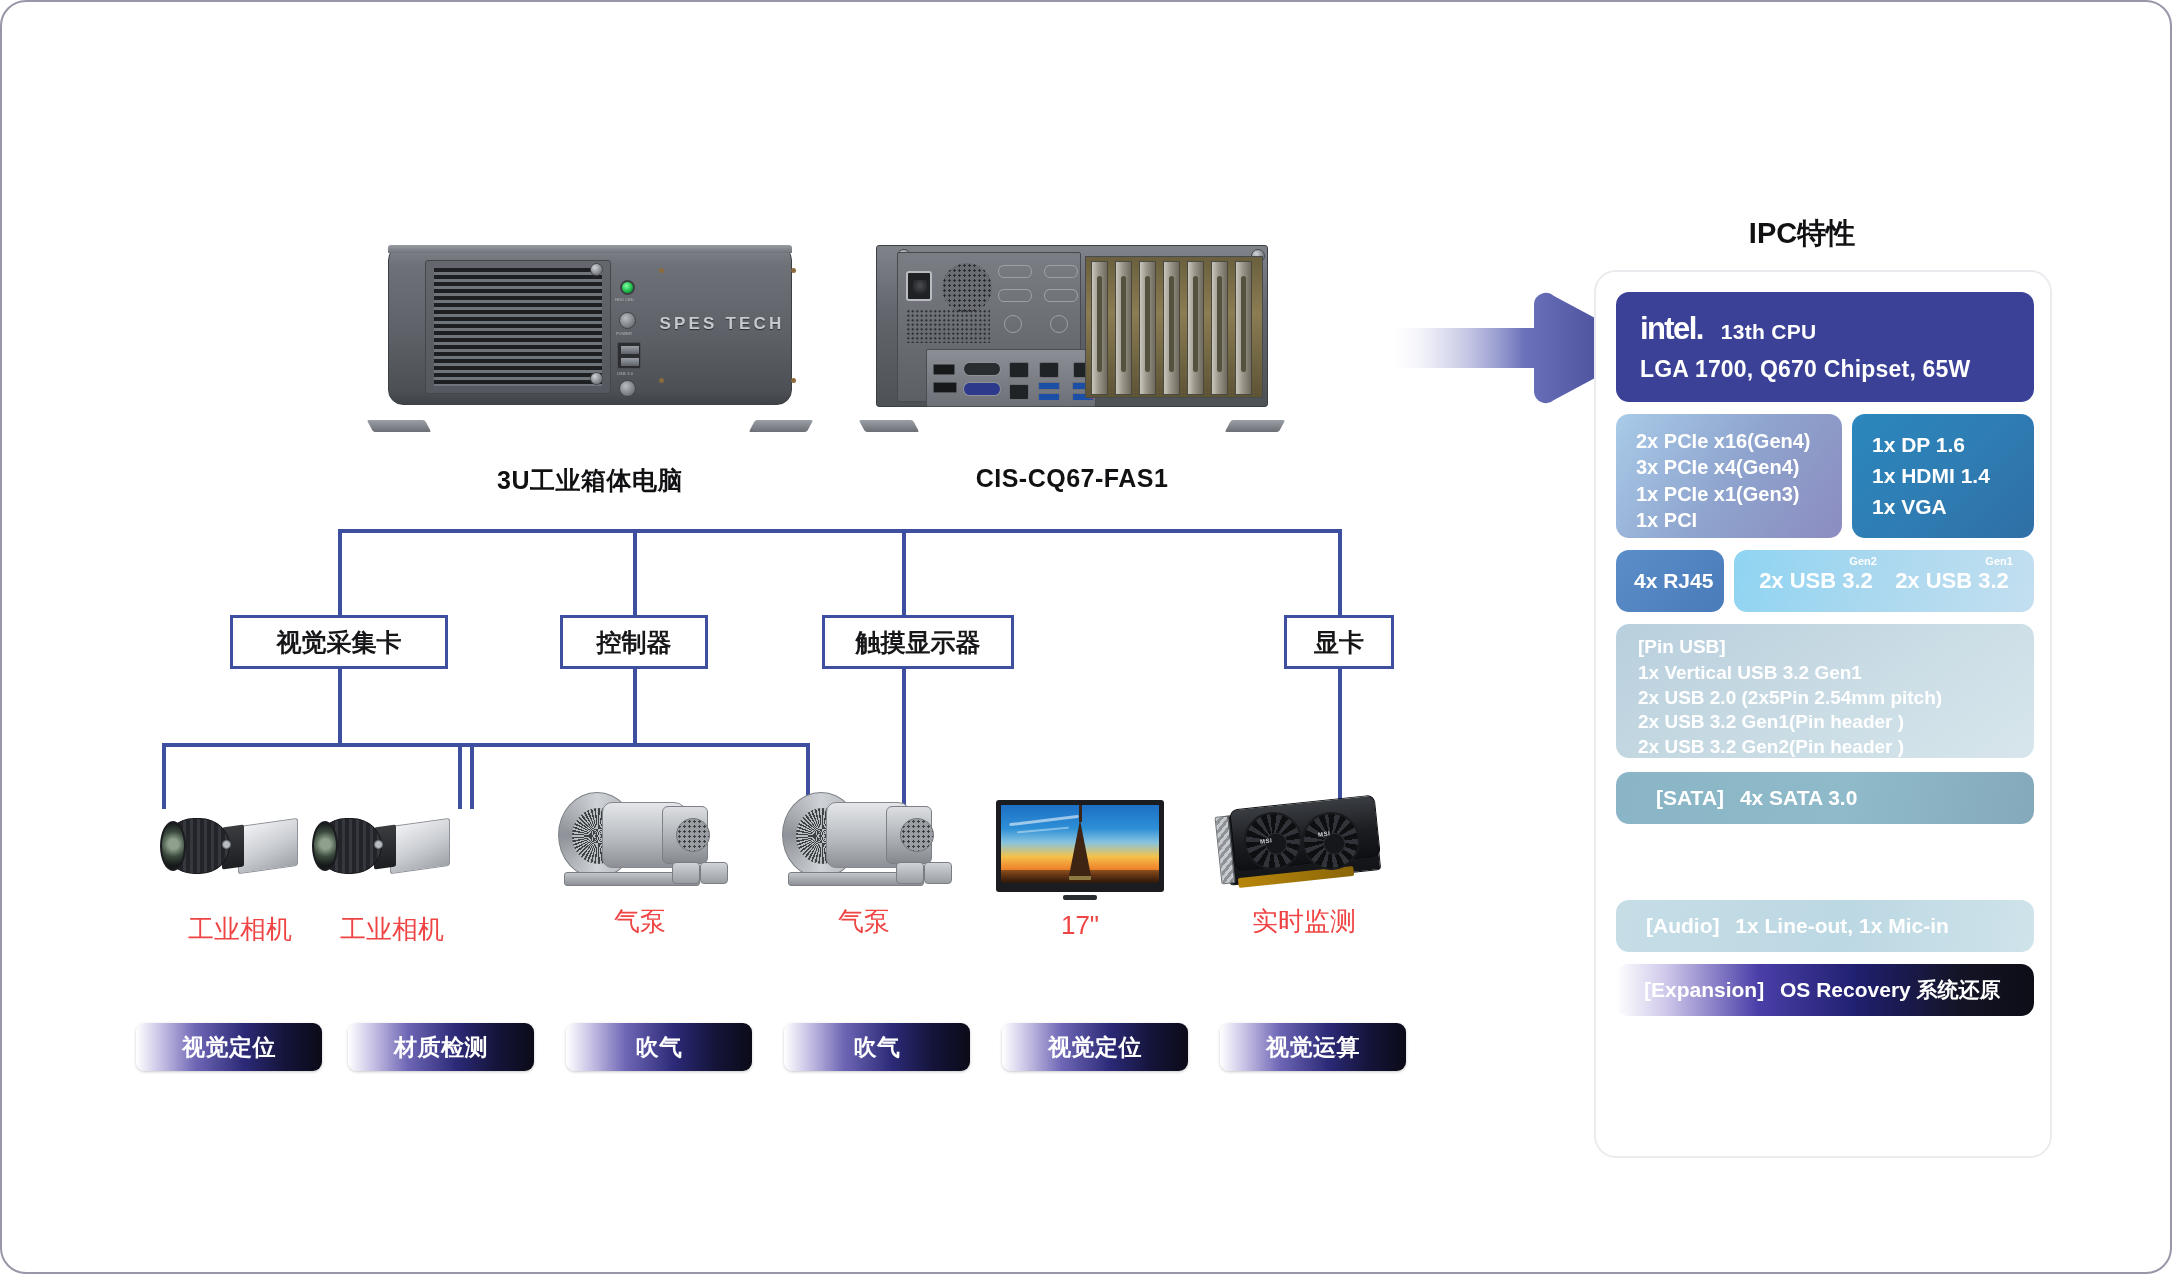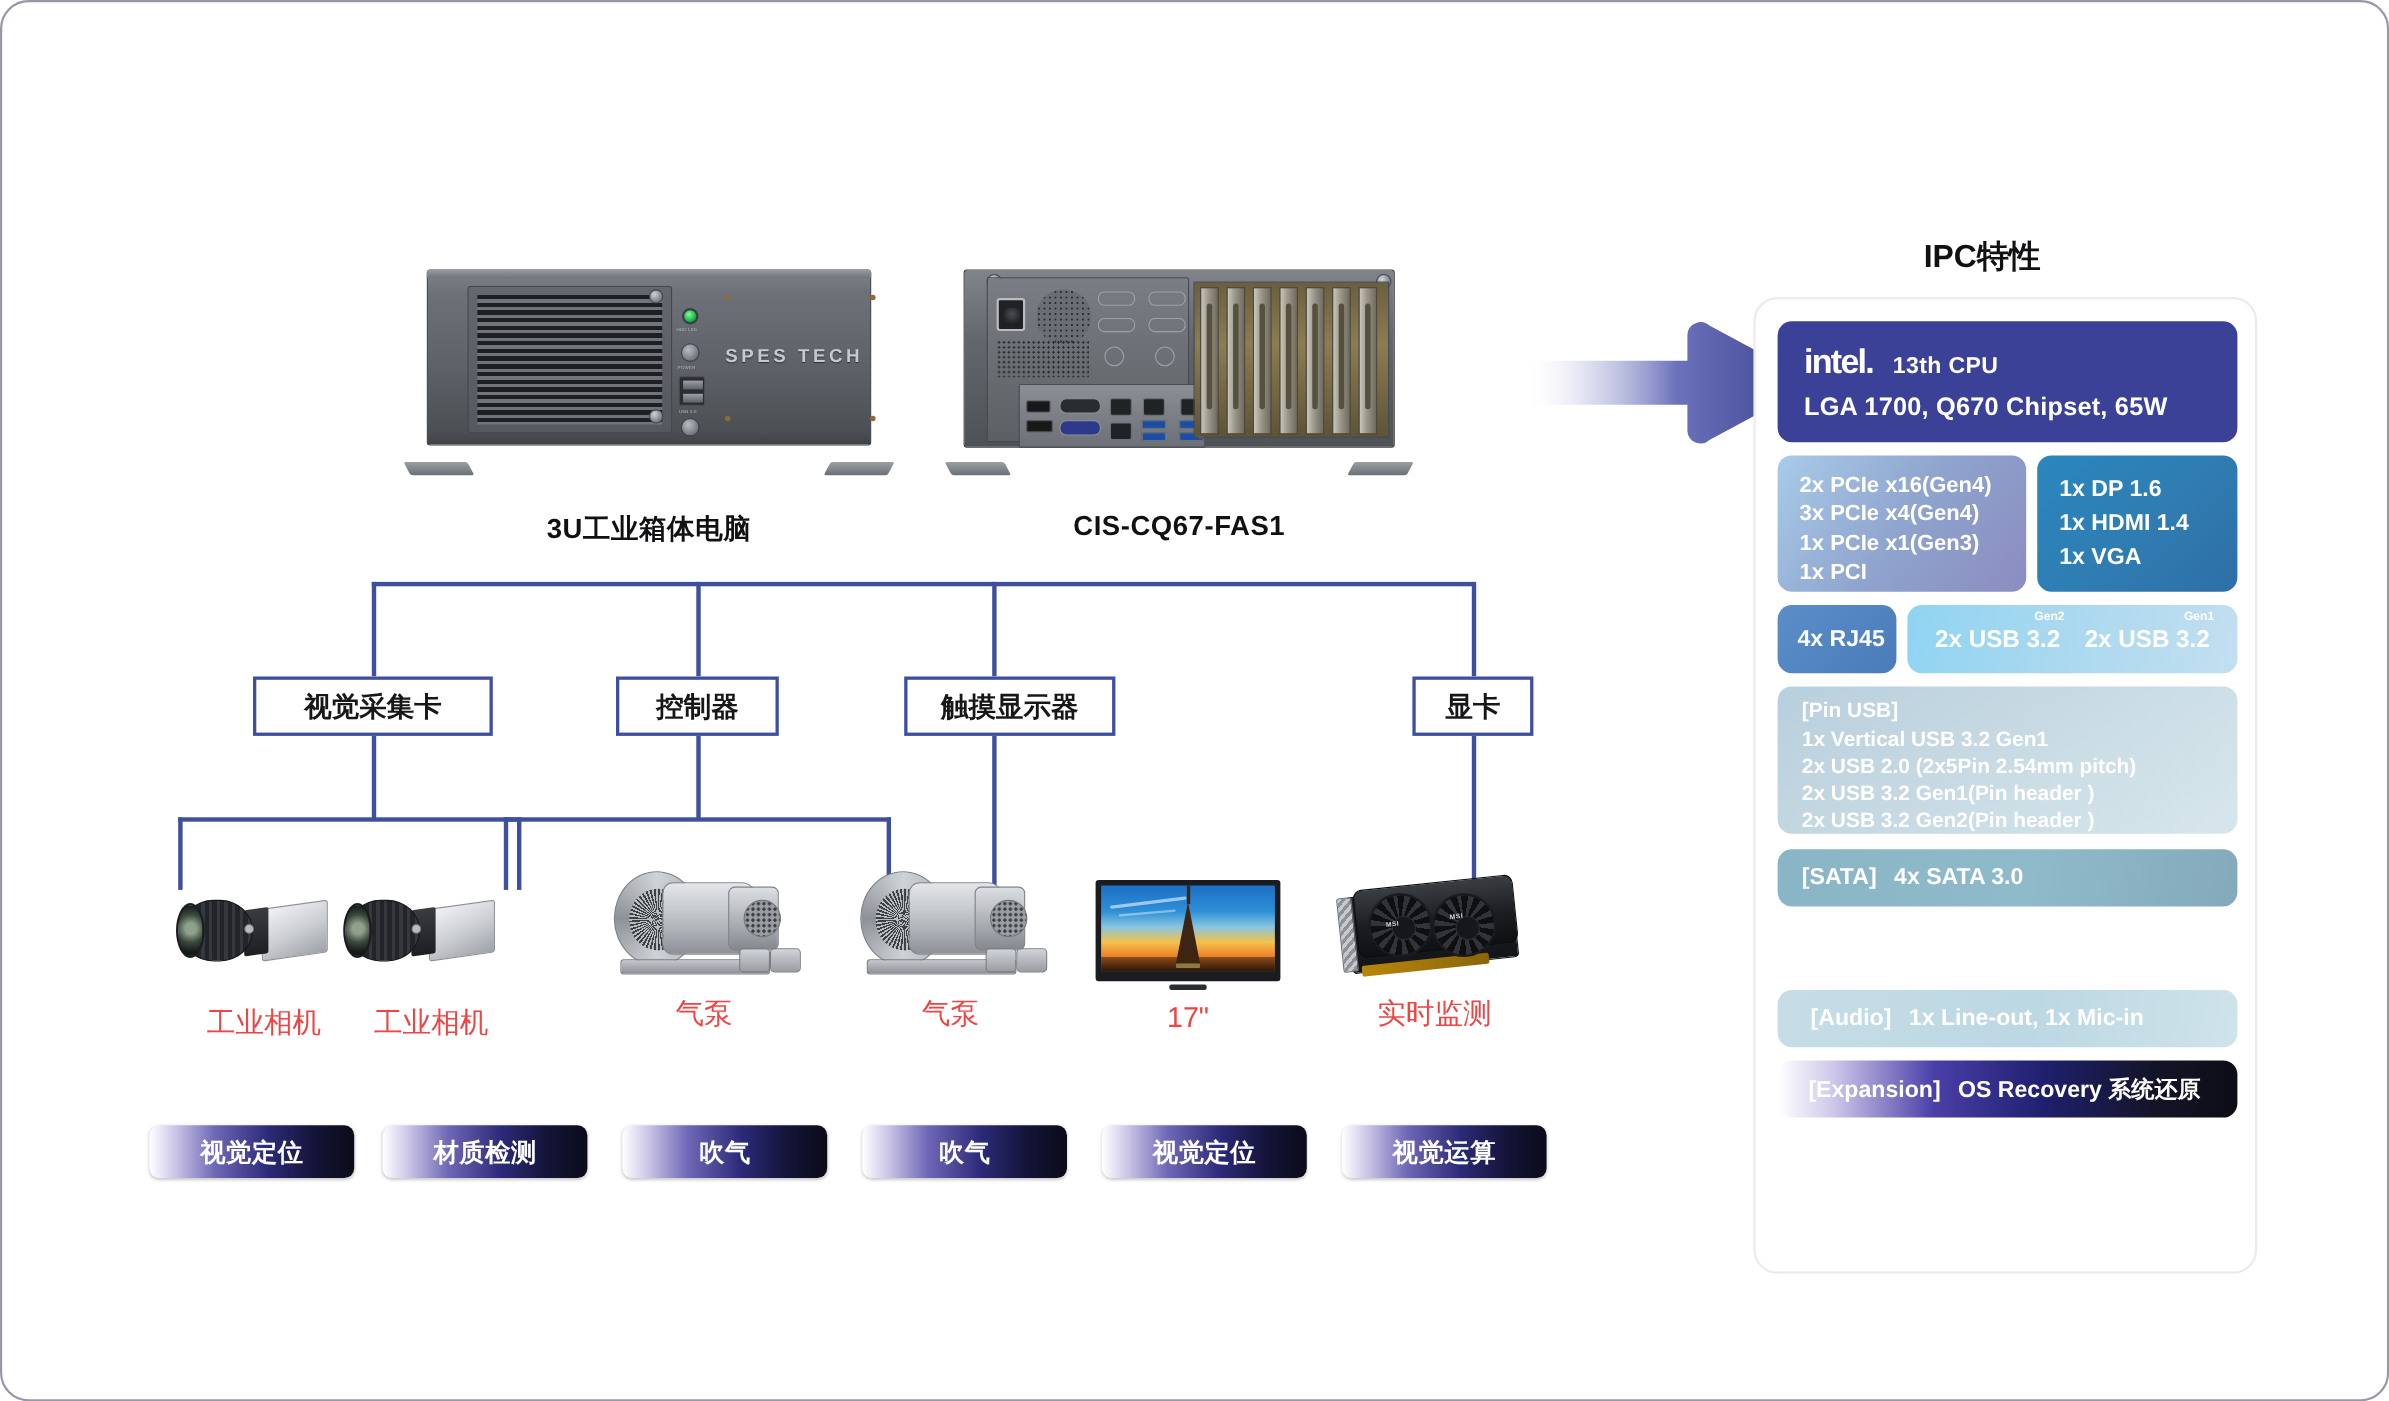--- a/index.html
+++ b/index.html
@@ -19,21 +19,21 @@
   }
 
   
   .photo-wrap { position: absolute; }
 
   
   #chassis-front { left: 368px; top: 243px; width: 440px; height: 176px; }
   .fr-body {
     position: absolute; left: 18px; top: 0; width: 404px; height: 160px;
     background: linear-gradient(180deg,#7f838a 0%,#6e7278 12%,#5e6268 55%,#4c5055 92%,#3f4246 100%);
-    border: 1px solid #3c3f43; border-radius: 3px;
+    border: 1px solid #3c3f43; border-radius: 15px;
   }
   .fr-topedge { position:absolute; left:18px; top:0; width:404px; height:8px;
     background: linear-gradient(180deg,#989ca3,#70747a); border-radius:3px 3px 0 0;}
   .fr-vent {
     position: absolute; left: 36px; top: 14px; width: 186px; height: 134px;
     background: linear-gradient(180deg,#64686e,#55585e);
     border: 1px solid #44474b; border-radius: 3px; overflow: hidden;
   }
   .fr-vent .slats { position:absolute; left:8px; top:7px; right:8px; bottom:7px;
     background: repeating-linear-gradient(180deg,#1d1f22 0 4px,#70747b 4px 7px);
@@ -283,21 +283,21 @@
   .usbgen { position: absolute; right: -4px; top: -13px; font-size: 11px; font-weight: 700; }
 
   #sp-pin { left: 20px; top: 352px; width: 418px; height: 134px;
     background: linear-gradient(145deg,#b8cfdd 0%,#c7dae3 45%,#d7e6ec 100%);
     padding: 12px 0 0 22px; }
   #sp-pin .hd { font-size: 19px; font-weight: 700; margin-bottom: 3px; }
   #sp-pin div.ln2 { font-size: 19px; font-weight: 700; line-height: 1.3; }
 
   #sp-sata { left: 20px; top: 500px; width: 418px; height: 52px;
     background: linear-gradient(100deg,#8ab5c6 0%,#8fbac9 55%,#84a9bb 100%);
-    display:flex; align-items:center; padding-left:22px; }
+    display:flex; align-items:center; padding-left:40px; }
   #sp-com { left: 20px; top: 564px; width: 418px; height: 52px;
     background: linear-gradient(100deg,#b9bbbd,#adafb2);
     display:flex; align-items:center; padding-left:22px; }
   #sp-audio { left: 20px; top: 628px; width: 418px; height: 52px;
     background: linear-gradient(100deg,#c6dde6 0%,#bcd8e3 55%,#cfe3ea 100%);
     display:flex; align-items:center; padding-left:30px; }
   #sp-exp { left: 20px; top: 692px; width: 418px; height: 52px;
     background: linear-gradient(90deg,#ffffff 0%,#cfc8ea 12%,#4a3fa8 34%,#1f1f6e 58%,#141427 82%,#0d0d16 100%);
     display:flex; align-items:center; padding-left:28px; }
   .spec-line { font-size: 21px; font-weight: 700; }

